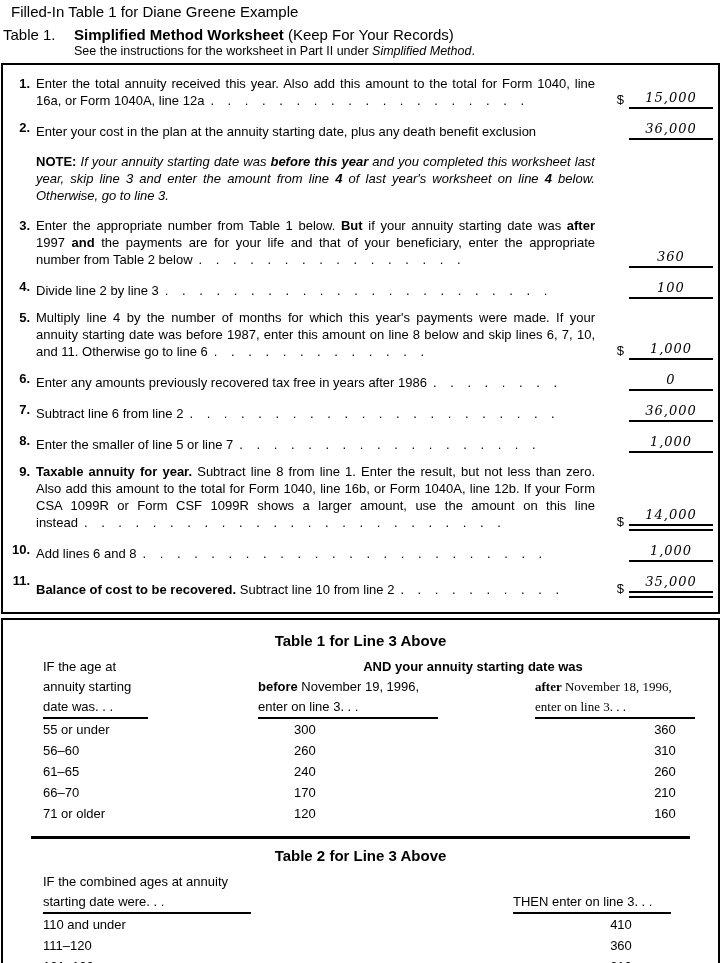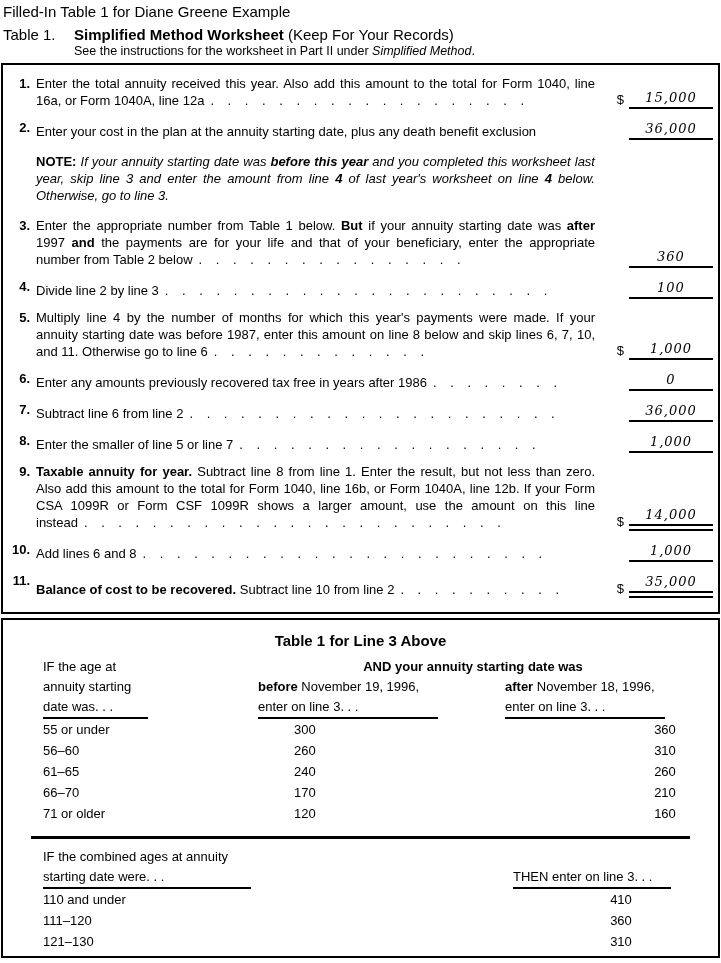--- a/index.html
+++ b/index.html
@@ -4,21 +4,21 @@
 <style>
   * { margin:0; padding:0; box-sizing:border-box; }
   html,body { background:#fff; }
   body {
     width:721px; height:963px; overflow:hidden;
     font-family:"Liberation Sans", sans-serif; color:#000;
   }
   .page { width:721px; height:963px; padding:3px 1px 0 1px; }
 
   
-  .page-title { font-size:15px; line-height:18px; padding-left:2px; }
+  .page-title { font-size:15px; line-height:18px; padding-left:10px; }
   .caption { display:flex; margin-top:5px; font-size:15px; line-height:17px; }
   .caption-label { flex:0 0 73px; padding-left:2px; }
   .caption-main  { flex:1; }
   .caption-title { font-weight:bold; }
   .caption-sub { font-size:12.5px; line-height:15px; margin-top:1px; }
 
   
   .box { border:2px solid #000; background:#fff; }
   .worksheet-box { margin-top:4px; padding:10px 0 4px 0; }
 
@@ -54,21 +54,21 @@
   .tables-box { margin-top:4px; padding:12px 0 4px 0; }
   .tbl-title { text-align:center; font-weight:bold; font-size:15px; line-height:17px; margin-bottom:8px; }
   .tbl { font-size:13px; }
 
   .t1-header { display:flex; padding-left:40px; line-height:20px; }
   .t1-h1 { flex:0 0 215px; }
   .t1-hr { flex:1 1 auto; }
   .t1-span-hdr { width:430px; text-align:center; font-weight:bold; }
   .t1-hcols { display:flex; }
   .t1-h2 { flex:0 0 190px; }
-  .t1-h3 { flex:0 0 170px; margin-left:57px; }
+  .t1-h3 { flex:0 0 170px; margin-left:87px;font-family:Liberation Serif, serif; }
   .u { display:inline-block; border-bottom:2px solid #000; }
   .u-t1c1 { width:105px; }
   .u-t1c2 { width:180px; }
   .u-t1c3 { width:160px; }
   .t1-row { display:flex; padding-left:40px; line-height:20px; margin-top:1px;gap:36px; }
   .t1-c1 { flex:0 0 215px; }
   .t1-c2 { flex:0 0 190px; text-align:left; }
   .t1-c3 { flex:0 0 160px; margin-left:65px; text-align:center; }
 
   .tbl-divider { border-top:3px solid #000; margin:12px 28px 8px 28px; }
@@ -235,20 +235,21 @@
             <div class="t1-c1">71 or older</div>
             <div class="t1-c2">120</div>
             <div class="t1-c3">160</div>
           </div>
         </div>
     </div>
 
     <div class="tbl-divider"></div>
 
     <div class="tbl">
+      <div class="tbl-title">Table 2 for Line 3 Above</div>
       <div class="t2-header">
         <div class="t2-h1">
           <div>IF the combined ages at annuity</div>
           <div><span class="u u-t2c1">starting date were. . .</span></div>
         </div>
         <div class="t2-h2">
           <span class="u u-t2c2">THEN enter on line 3. . .</span>
         </div>
       </div>
       <div id="t2-rows">

